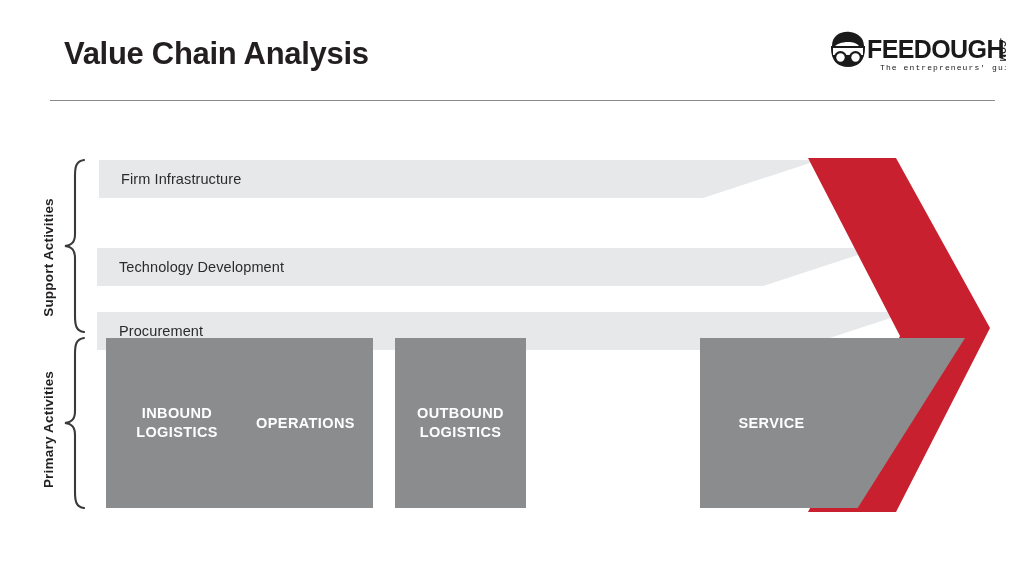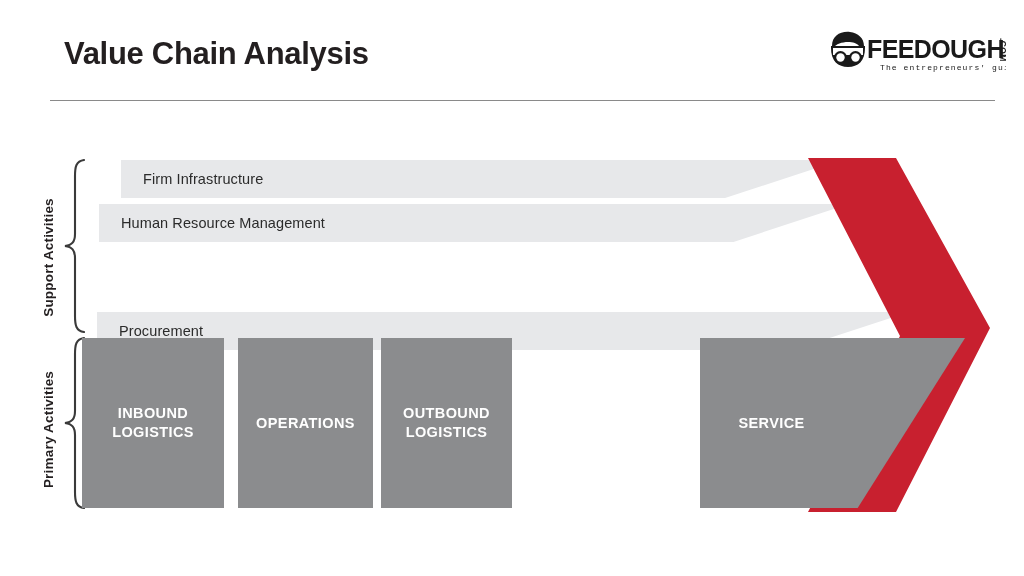--- a/index.html
+++ b/index.html
@@ -100,21 +100,21 @@
   .support-row .row-label {
     position: absolute;
     left: 22px;
     top: 50%;
     transform: translateY(-50%);
     font-size: 14.5px;
     color: #2b2b2b;
     white-space: nowrap;
     letter-spacing: 0.1px;
   }
-  #support-row-0 { left: 99px; top: 50px;  width: 720px; clip-path: polygon(0 0, 100% 0, 83.9% 100%, 0 100%); margin-left: 22px; }
+  #support-row-0 { left: 99px; top: 50px;  width: 720px; clip-path: polygon(0 0, 100% 0, 83.9% 100%, 0 100%); }
   #support-row-1 { left: 99px; top: 94px;  width: 750px; clip-path: polygon(0 0, 100% 0, 84.6% 100%, 0 100%); }
   #support-row-2 { left: 97px; top: 138px; width: 782px; clip-path: polygon(0 0, 100% 0, 85.2% 100%, 0 100%); }
   #support-row-3 { left: 97px; top: 182px; width: 812px; clip-path: polygon(0 0, 100% 0, 85.7% 100%, 0 100%); margin-top: 20px; }
 
   
   .primary-box {
     position: absolute;
     top: 228px;
     height: 170px;
     background: #8b8c8e;
@@ -128,23 +128,23 @@
     transform: translateY(-50%);
     text-align: center;
     font-size: 14.5px;
     font-weight: bold;
     line-height: 1.28;
     letter-spacing: 0.4px;
     padding: 0 6px;
     box-sizing: border-box;
     white-space: pre-line;
   }
-  #primary-box-0 { left: 82px;  width: 142px; }
+  #primary-box-0 { left: 106px;  width: 142px; }
   #primary-box-1 { left: 238px; width: 135px; }
-  #primary-box-2 { left: 381px; width: 131px; }
+  #primary-box-2 { left: 395px; width: 131px; }
   #primary-box-3 { left: 520px; width: 133px; }
   #primary-box-4 {
     left: 700px;
     width: 265px;
     clip-path: polygon(0 0, 100% 0, 100% 0, 59.5% 100%, 0 100%);
   }
 
   
   #margin-arrow {
     position: absolute;
@@ -219,22 +219,22 @@
 
   <div class="brace" id="brace-primary">
     <svg width="26" height="174" viewBox="0 0 26 174" xmlns="http://www.w3.org/2000/svg">
       <path d="M22 2 C14 3, 13 9, 13 18 L13 75 C13 83, 10 86, 3 87 C10 88, 13 91, 13 99 L13 156 C13 165, 14 171, 22 172" fill="none" stroke="#3a3a3a" stroke-width="2.1" stroke-linecap="round"></path>
     </svg>
   </div>
 
   <div class="support-row" id="support-row-0">
     <span class="row-label">Firm Infrastructure</span>
   </div>
-  <div class="support-row" id="support-row-1">
-    <span class="row-label">Human Resource Management</span>
+  <div class="support-row" id="support-row-2">
+    <span class="row-label">Technology Development</span>
   </div>
   <div class="support-row" id="support-row-3">
     <span class="row-label">Procurement</span>
   </div>
 
   <div id="margin-arrow">
     <svg width="200" height="354" viewBox="0 0 200 354" xmlns="http://www.w3.org/2000/svg">
       <path d="M8 0 L96 0 L190 170 L96 354 L8 354 L100 178 Z" fill="#c8202f"></path>
     </svg>
   </div>

